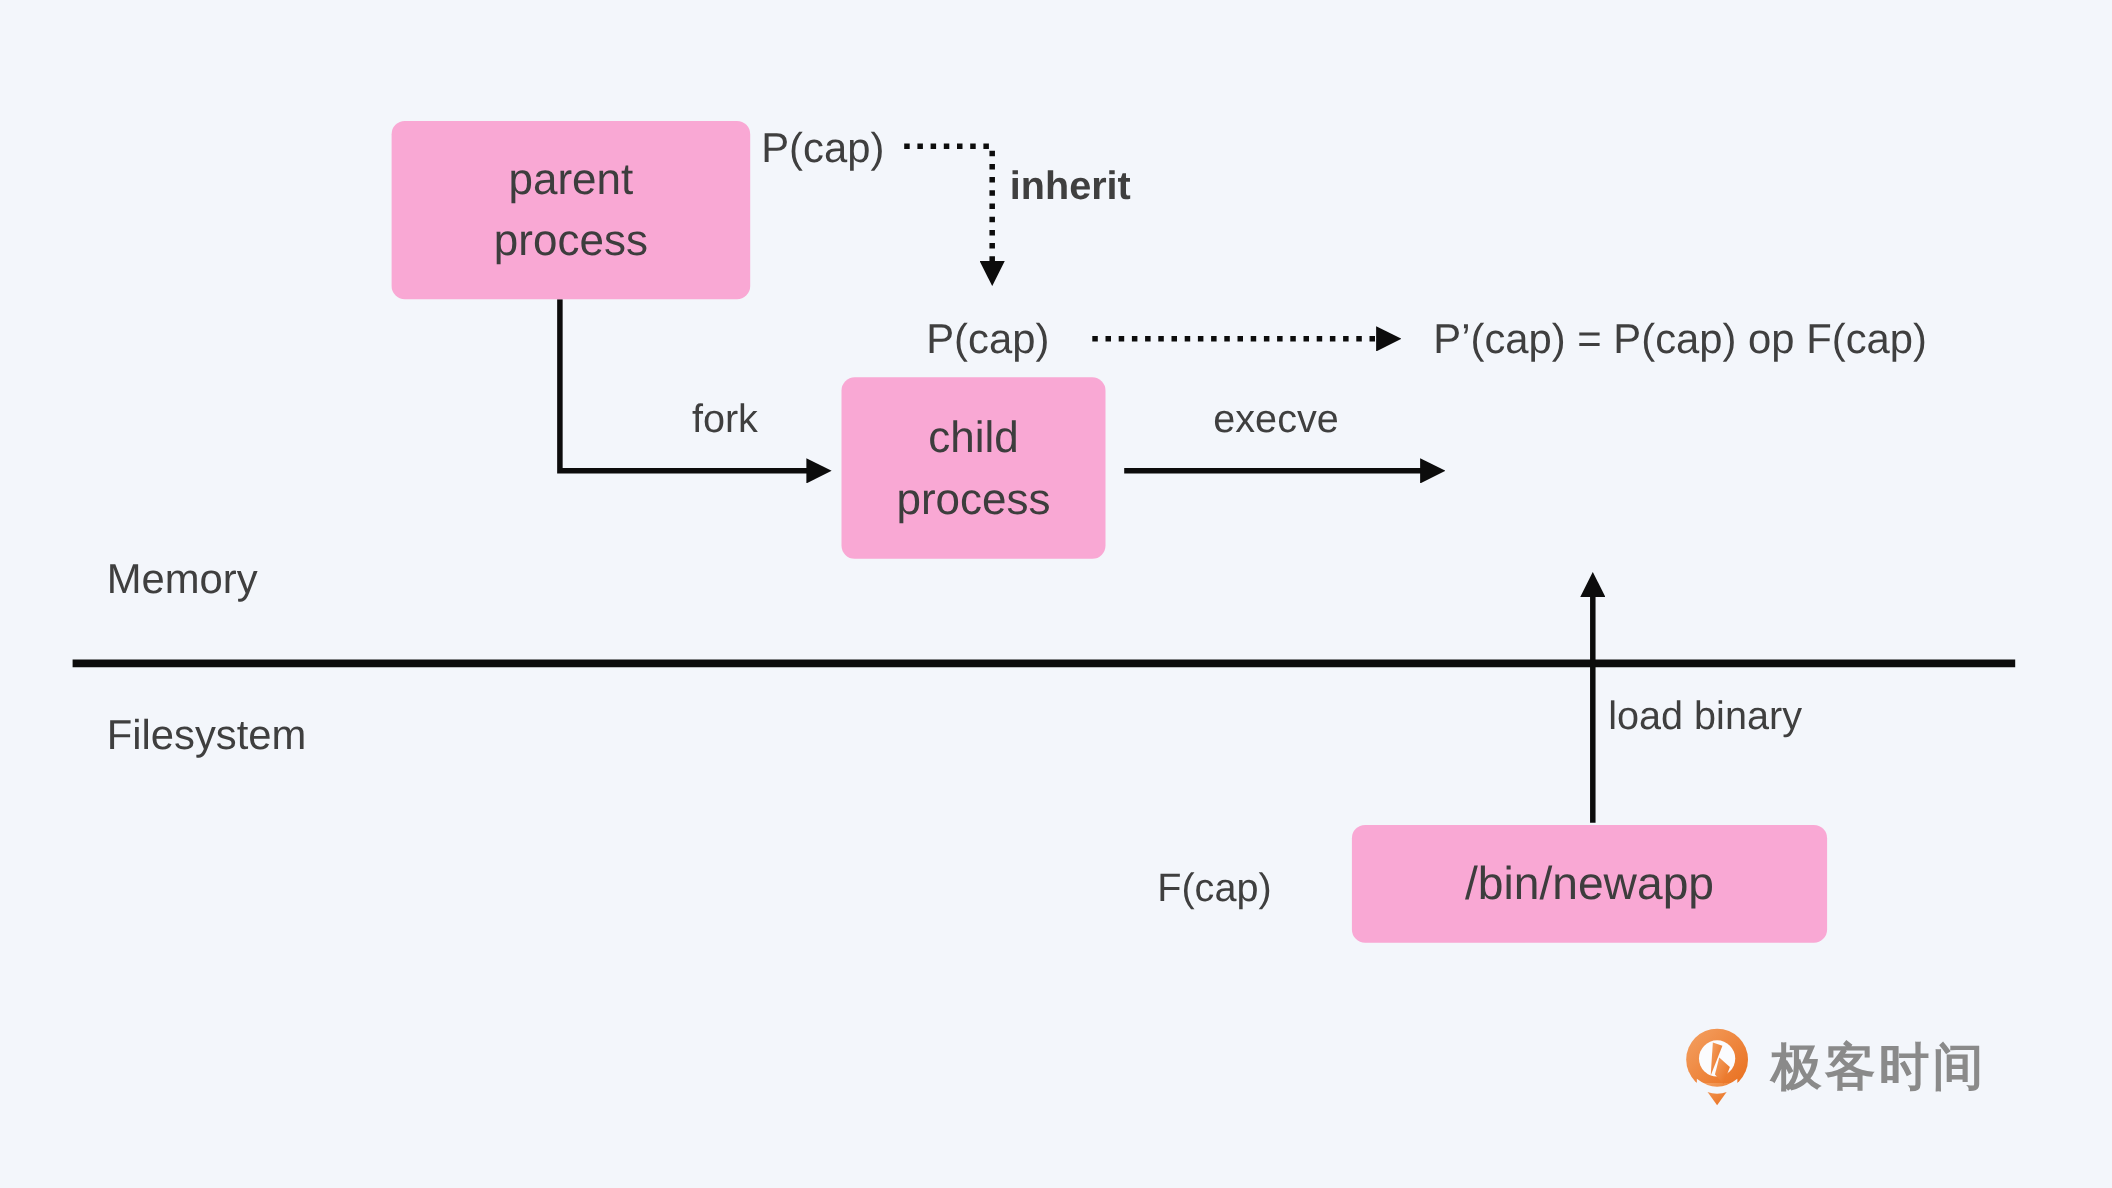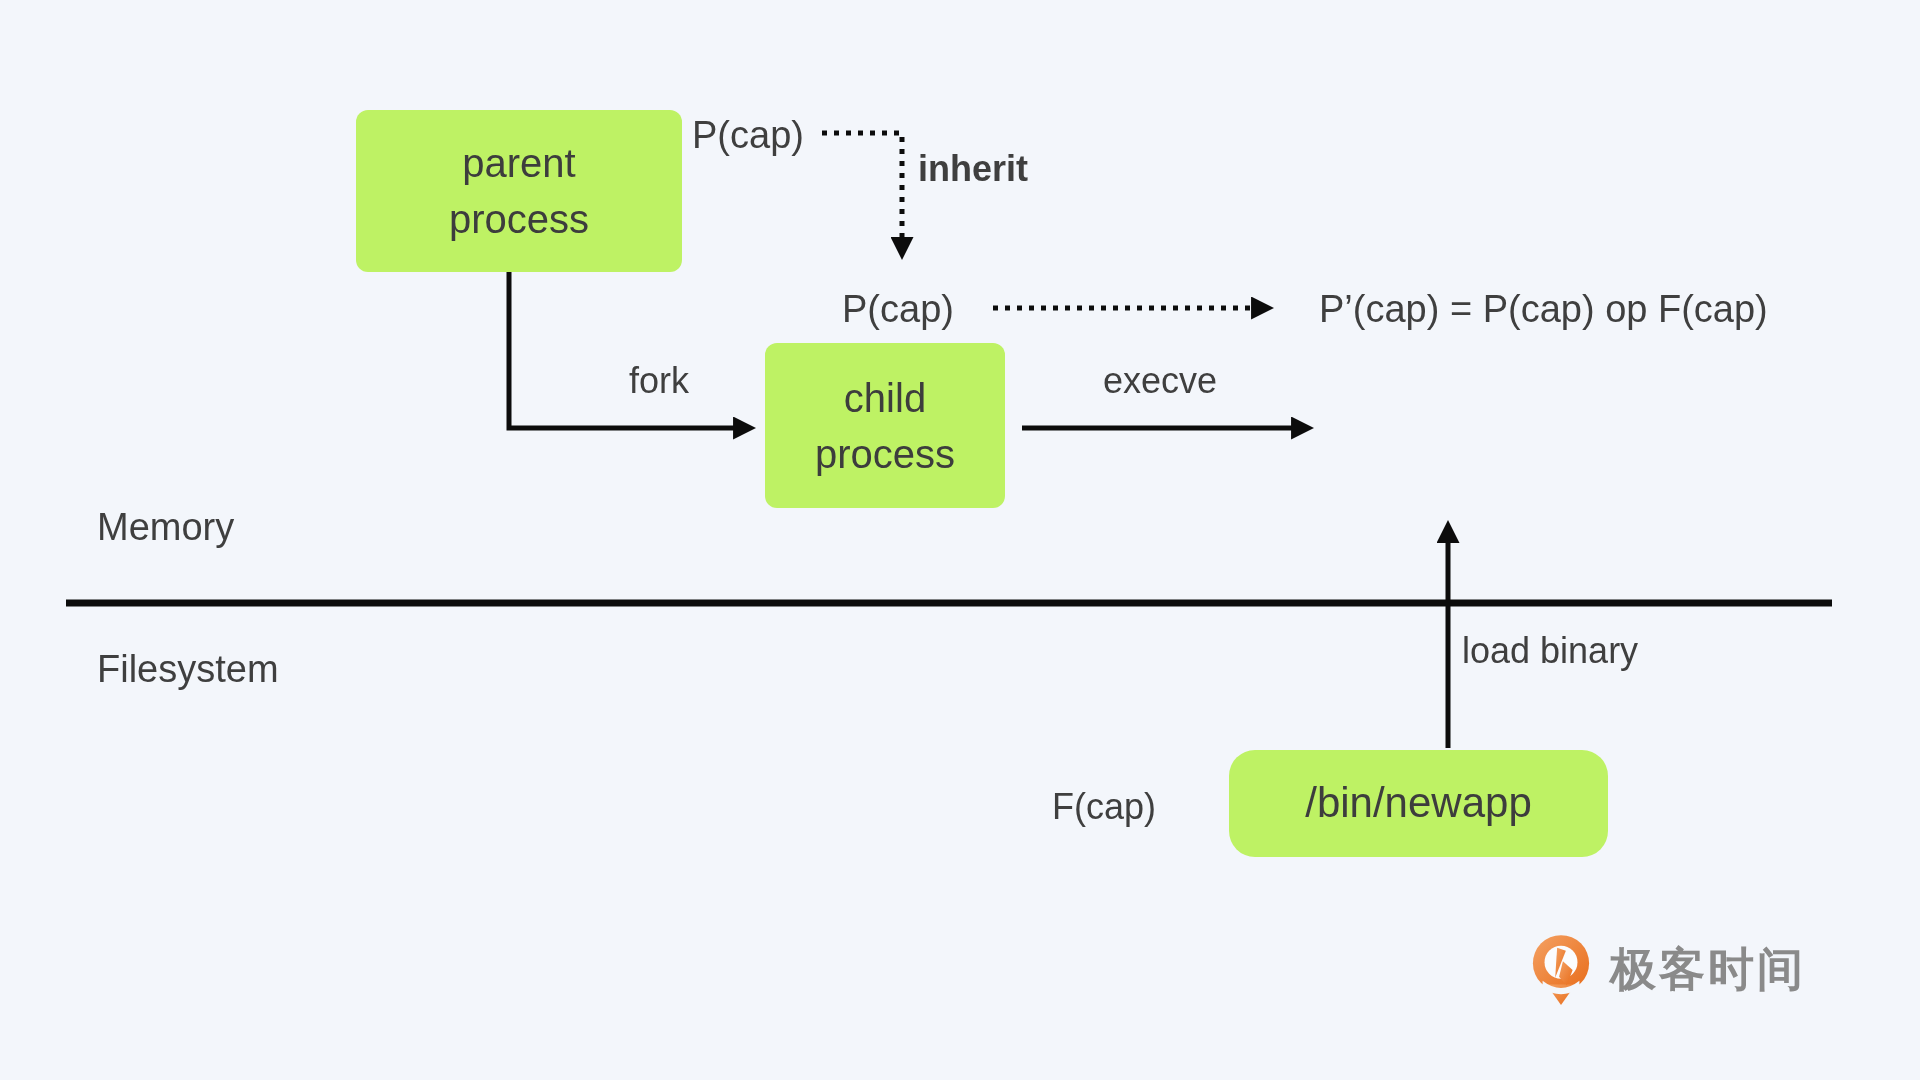--- a/index.html
+++ b/index.html
@@ -7,42 +7,42 @@
     width:1920px;height:1080px;
     background:#f3f6fb;
     font-family:"Liberation Sans","DejaVu Sans",sans-serif;
     position:relative;overflow:hidden;
     color:#3d3d3d;
   }
   .stage{position:absolute;inset:0;width:1920px;height:1080px;}
   svg.wires{position:absolute;left:0;top:0;z-index:1;}
   .node{
     position:absolute;z-index:2;
-    background:#bef264;
+    background:#f9a8d4;
     border-radius:12px;
     display:flex;align-items:center;justify-content:center;
     text-align:center;
     font-size:40px;line-height:1.4;
     color:#3d3d3d;
     white-space:pre-line;
   }
   .lbl{
     position:absolute;z-index:2;
     font-size:38px;color:#3f3f3f;white-space:nowrap;
   }
   .lbl.small{font-size:36px;}
   .node-parent   {left:356px;top:110px;width:326px;height:162px;}
   .node-child    {left:765px;top:343px;width:240px;height:165px;}
   .node-newapp   {left:1322px;top:343px;width:268px;height:165px;}
-  .node-bin      {left:1229px;top:750px;width:379px;height:107px;font-size:42px;border-radius:26px;}
+  .node-bin      {left:1229px;top:750px;width:432px;height:107px;font-size:42px;}
 
   .lbl-pcap-parent{left:692px;top:114px;}
   .lbl-inherit    {left:918px;top:148px;font-weight:bold;}
   .lbl-pcap-child {left:842px;top:288px;}
-  .lbl-formula    {left:1303px;top:288px;margin-left:16px;}
+  .lbl-formula    {left:1303px;top:288px;}
   .lbl-fork       {left:629px;top:360px;}
   .lbl-execve     {left:1103px;top:360px;}
   .lbl-memory     {left:97px;top:506px;}
   .lbl-filesystem {left:97px;top:648px;}
   .lbl-loadbinary {left:1462px;top:630px;}
   .lbl-fcap       {left:1052px;top:786px;}
 
   .logo{
     position:absolute;left:1530px;top:933px;z-index:2;
     display:flex;align-items:center;

